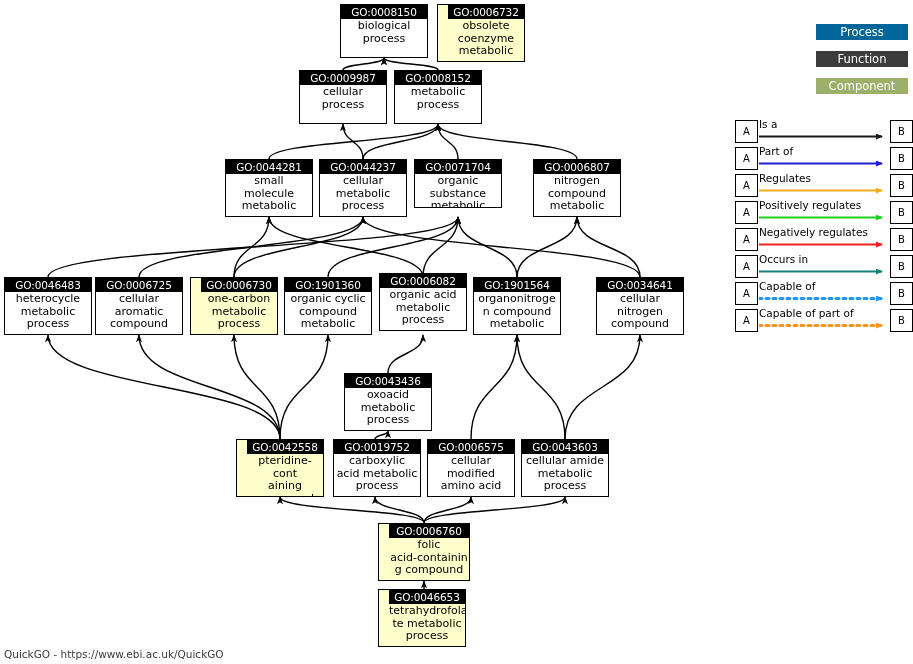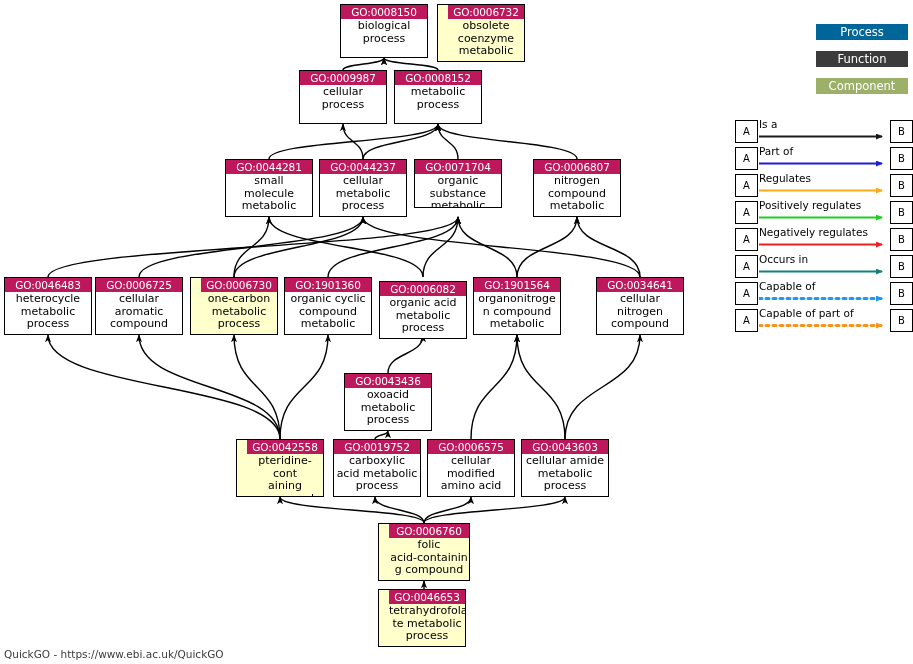--- a/index.html
+++ b/index.html
@@ -22,21 +22,21 @@
   .node {
     position: absolute;
     box-sizing: border-box;
     border: 1px solid #000000;
     background: #ffffff;
     text-align: center;
     overflow: hidden;
   }
   .node .node-id {
     display: block;
-    background: #be185d;
+    background: #000000;
     color: #ffffff;
     font-size: 10.5px;
     line-height: 14px;
     height: 14px;
     white-space: nowrap;
     letter-spacing: -0.1px;
   }
   .node .node-label {
     display: block;
     color: #000000;
@@ -232,21 +232,21 @@
       <span class="node-label">one-carbon
 metabolic
 process</span>
     </div>
     <div class="node" style="left: 284px; top: 277px; width: 88px; height: 58px;">
       <span class="node-id">GO:1901360</span>
       <span class="node-label">organic cyclic
 compound
 metabolic</span>
     </div>
-    <div class="node" style="left: 379px; top: 281px; width: 88px; height: 58px;">
+    <div class="node" style="left: 379px; top: 273px; width: 88px; height: 58px;">
       <span class="node-id">GO:0006082</span>
       <span class="node-label">organic acid
 metabolic
 process</span>
     </div>
     <div class="node" style="left: 473px; top: 277px; width: 88px; height: 58px;">
       <span class="node-id">GO:1901564</span>
       <span class="node-label">organonitroge
 n compound
 metabolic</span>

